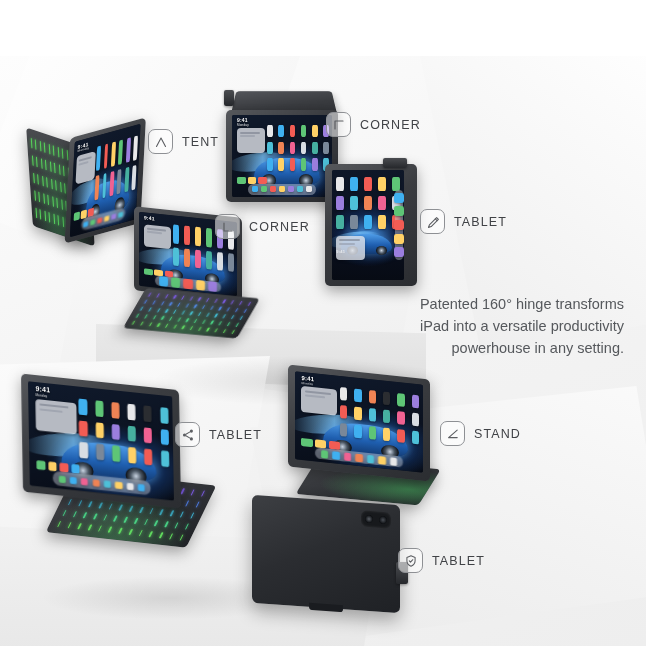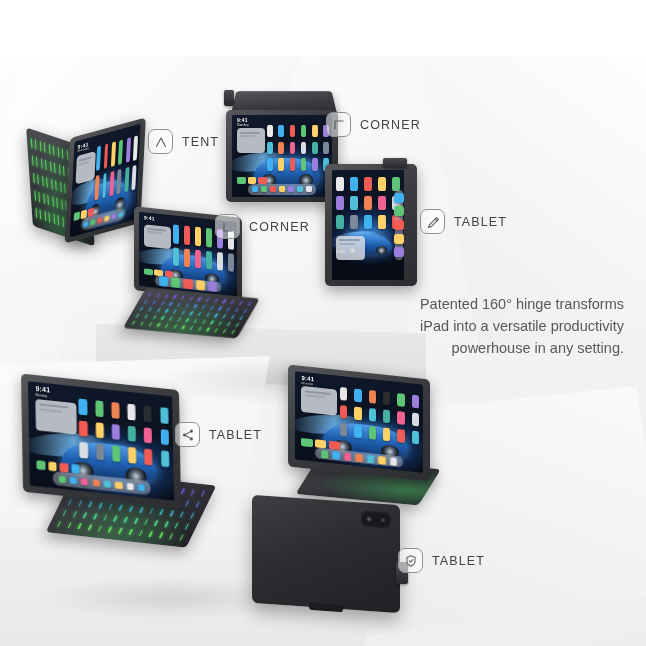--- a/index.html
+++ b/index.html
@@ -822,20 +822,28 @@
       <svg width="14" height="14" viewBox="0 0 14 14" fill="none" stroke="#5c5e62" stroke-width="1.05" stroke-linecap="round" stroke-linejoin="round">
         <circle cx="10.4" cy="3.1" r="1.55" fill="#5c5e62" stroke="none"></circle>
         <circle cx="3.5" cy="7" r="1.55" fill="#5c5e62" stroke="none"></circle>
         <circle cx="10.4" cy="10.9" r="1.55" fill="#5c5e62" stroke="none"></circle>
         <path d="M4.9 6.2l4.1-2.3M4.9 7.8l4.1 2.3"></path>
       </svg>
     </span>
     <span class="label-text">TABLET</span>
   </div>
 
+  <div class="label" style="left:440px; top:421px;">
+    <span class="label-icon">
+      <svg width="14" height="14" viewBox="0 0 14 14" fill="none" stroke="#5c5e62" stroke-width="1.1" stroke-linecap="round" stroke-linejoin="round">
+          <path d="M11.2 3.2L2.6 10.6h8.6"></path>
+        </svg>
+    </span>
+    <span class="label-text">STAND</span>
+  </div>
 
   <div class="label" style="left:398px; top:548px;">
     <span class="label-icon">
       <svg width="14" height="14" viewBox="0 0 14 14" fill="none" stroke="#5c5e62" stroke-width="1.05" stroke-linecap="round" stroke-linejoin="round">
         <path d="M7 1.8l4.1 1.6v3.4c0 2.6-1.7 4.5-4.1 5.4-2.4-.9-4.1-2.8-4.1-5.4V3.4z"></path>
         <path d="M5.3 6.9l1.2 1.3 2.3-2.5"></path>
       </svg>
     </span>
     <span class="label-text">TABLET</span>
   </div>

